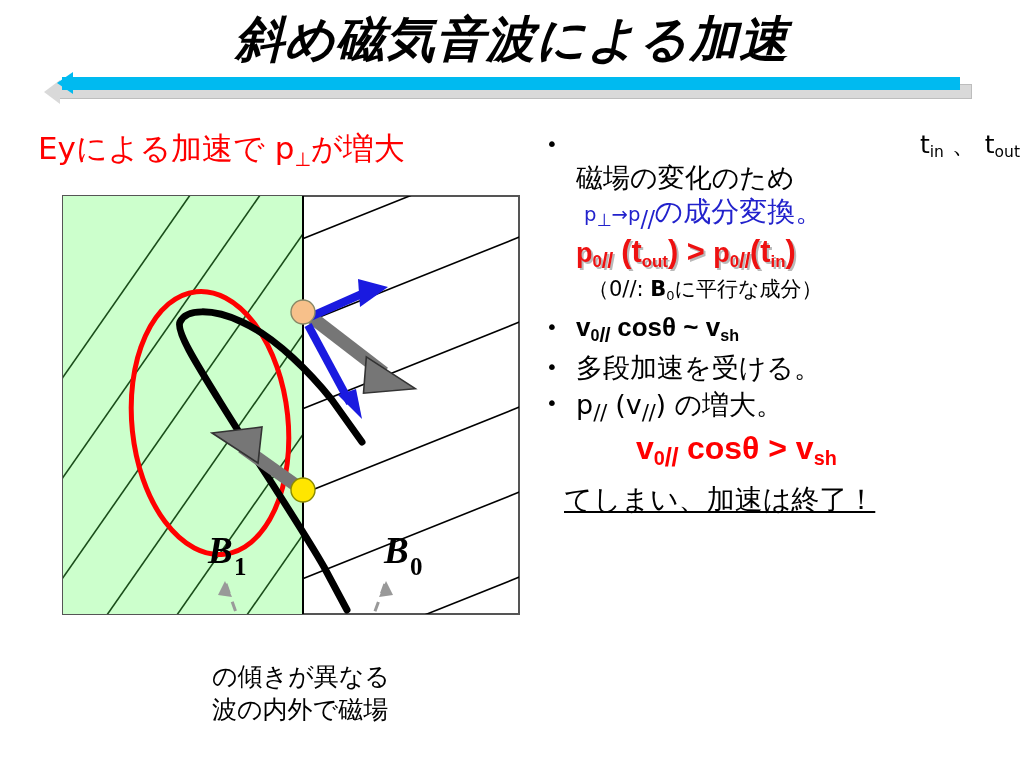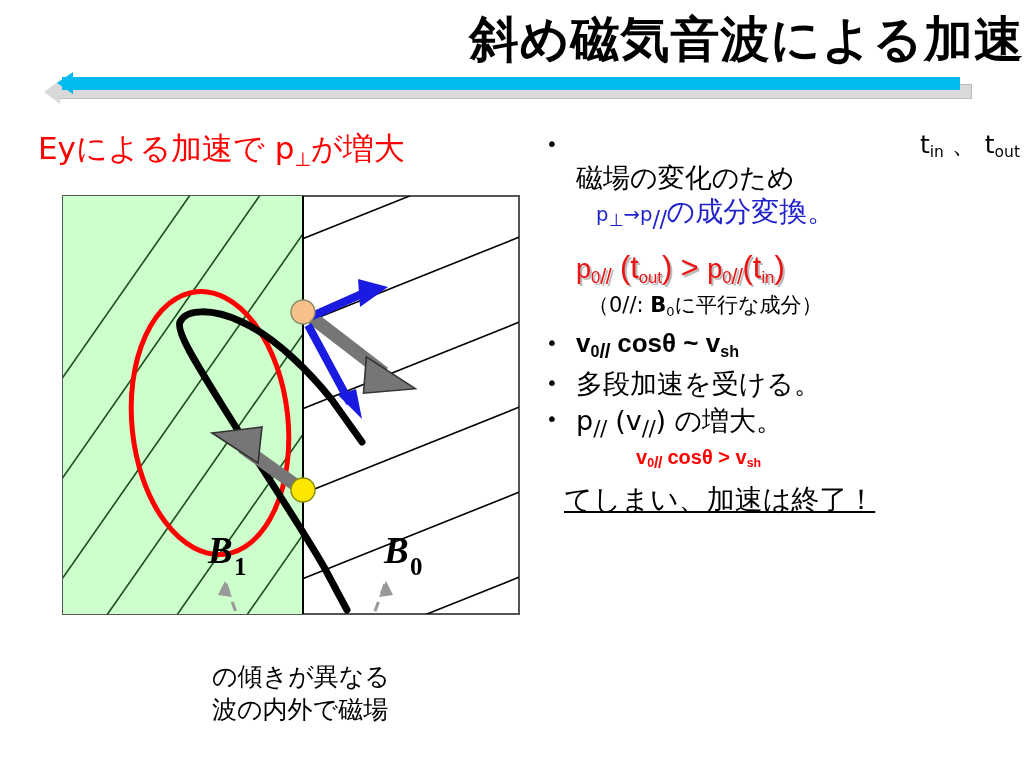--- a/index.html
+++ b/index.html
@@ -15,27 +15,28 @@
     font-family: "Liberation Sans", "DejaVu Sans", sans-serif;
     color: #000000;
   }
 
   
   #slide-title {
     position: absolute;
     left: 0;
     top: 14px;
     width: 1024px;
-    text-align: right;
+    text-align: center;
     font-size: 49px;
     font-weight: bold;
     letter-spacing: 1px;
     line-height: 1.05;
     white-space: nowrap;
     font-family: "DejaVu Sans", "Liberation Sans", sans-serif;
+    font-style: italic;
   }
 
   
   #title-bar-wrap {
     position: absolute;
     left: 52px;
     top: 74px;
     width: 920px;
     height: 34px;
   }
@@ -149,33 +150,33 @@
 
   .blue { color: #2222cc; }
 
   
   #bullet-1-l1 { font-size: 25px; line-height: 1.16; text-align: right; }
   
   #bullet-1-l3 {
     font-size: 28px;
     line-height: 1.3;
     white-space: nowrap;
-    margin-left: 20px;
+    margin-left: 8px;
   }
   #bullet-1-l3 .small-p { font-size: 0.70em; }
 
   
   #formula-red {
     font-size: 27px;
-    font-weight: normal;
+    font-weight: bold;
     color: #ee1111;
     text-shadow: 2px 2px 0 #b9b9b9;
     white-space: nowrap;
     margin-left: 46px;
-    margin-top: 16px;
+    margin-top: 0;
     line-height: 1.2;
     font-family: "Liberation Sans", "DejaVu Sans", sans-serif;
   }
   #formula-red .big { font-size: 1.14em; }
 
   #note-paren {
     font-size: 21px;
     margin-left: 58px;
     margin-top: 3px;
     white-space: nowrap;
@@ -185,21 +186,21 @@
 
   .bold-formula {
     font-weight: bold;
     font-size: 26px;
     white-space: nowrap;
     font-family: "Liberation Sans", "DejaVu Sans", sans-serif;
   }
 
   #formula-red2 {
     color: #ff0000;
-    font-size: 20px;
+    font-size: 32px;
     font-weight: bold;
     margin-left: 106px;
     margin-top: 4px;
     white-space: nowrap;
     line-height: 1.2;
     font-family: "Liberation Sans", "DejaVu Sans", sans-serif;
   }
   #last-block { margin-top: 10px; }
   #last-block .line-ja { font-size: 28px; line-height: 1.22; }
   #last-block .indent { margin-left: 14px; }

